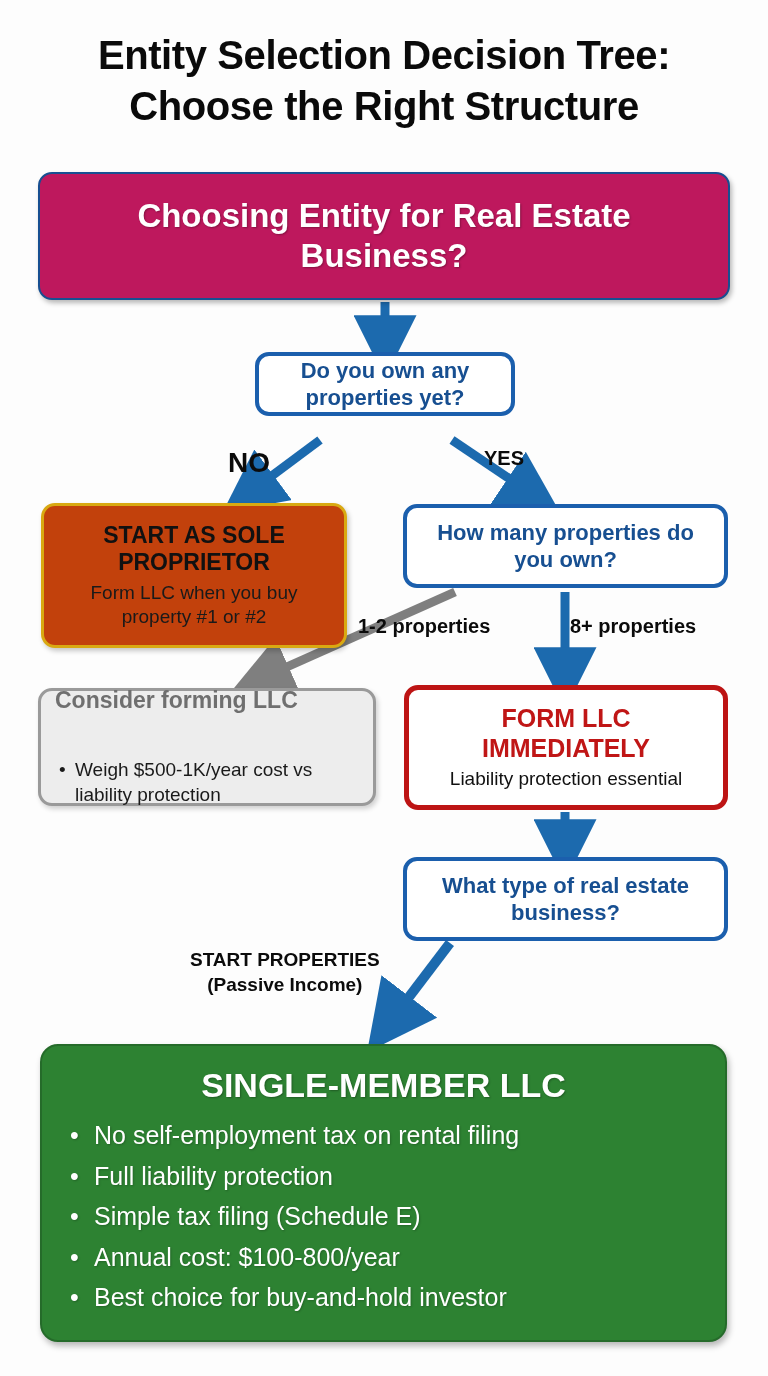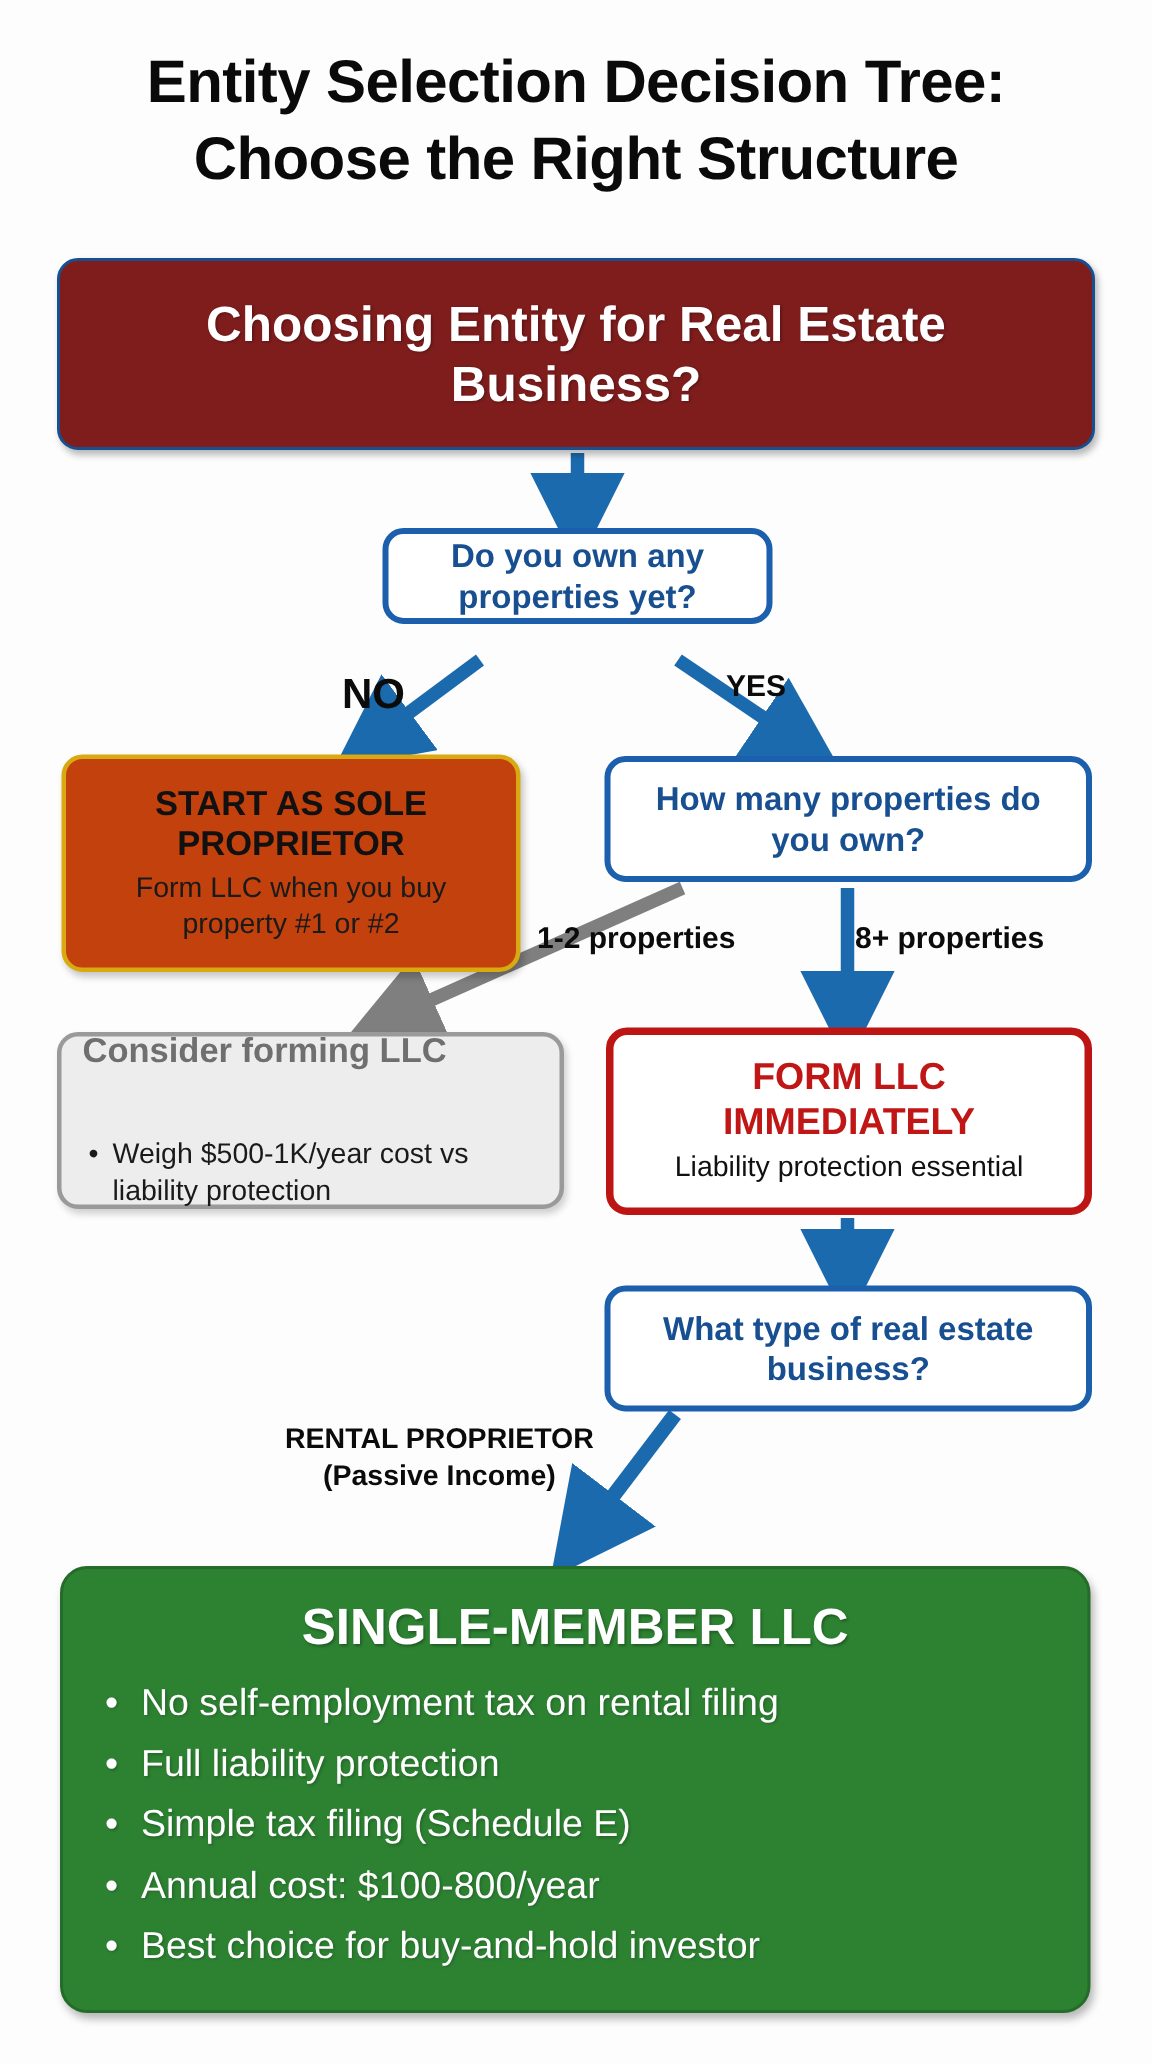--- a/index.html
+++ b/index.html
@@ -51,21 +51,21 @@
     justify-content: center;
     text-align: center;
   }
 
   
   .root-box {
     left: 38px;
     top: 172px;
     width: 692px;
     height: 128px;
-    background: #7f1d1d;
+    background: #be185d;
     border: 2px solid #174f91;
     border-radius: 14px;
     box-shadow: 2px 3px 5px rgba(0,0,0,0.28);
   }
   .root-box .txt {
     color: #ffffff;
     font-size: 33px;
     font-weight: bold;
     line-height: 1.22;
     text-shadow: 1px 1px 2px rgba(0,0,0,0.30);
@@ -314,21 +314,21 @@
   <div class="node" id="form-llc">
     <div class="headline">FORM LLC IMMEDIATELY</div>
     <div class="sub">Liability protection essential</div>
   </div>
 
   <div class="node decision" id="q-type">
     <div class="txt">What type of real estate business?</div>
   </div>
 
   <div class="edge-label" id="lbl-rental">
-    <span>RENTAL PROPRIETOR</span>
+    <span>START PROPERTIES</span>
     <span class="l2">(Passive Income)</span>
   </div>
 
   <div class="node" id="smllc">
     <div class="headline">SINGLE-MEMBER LLC</div>
     <ul>
       <li>No self-employment tax on rental filing</li>
       <li>Full liability protection</li>
       <li>Simple tax filing (Schedule E)</li>
       <li>Annual cost: $100-800/year</li>

